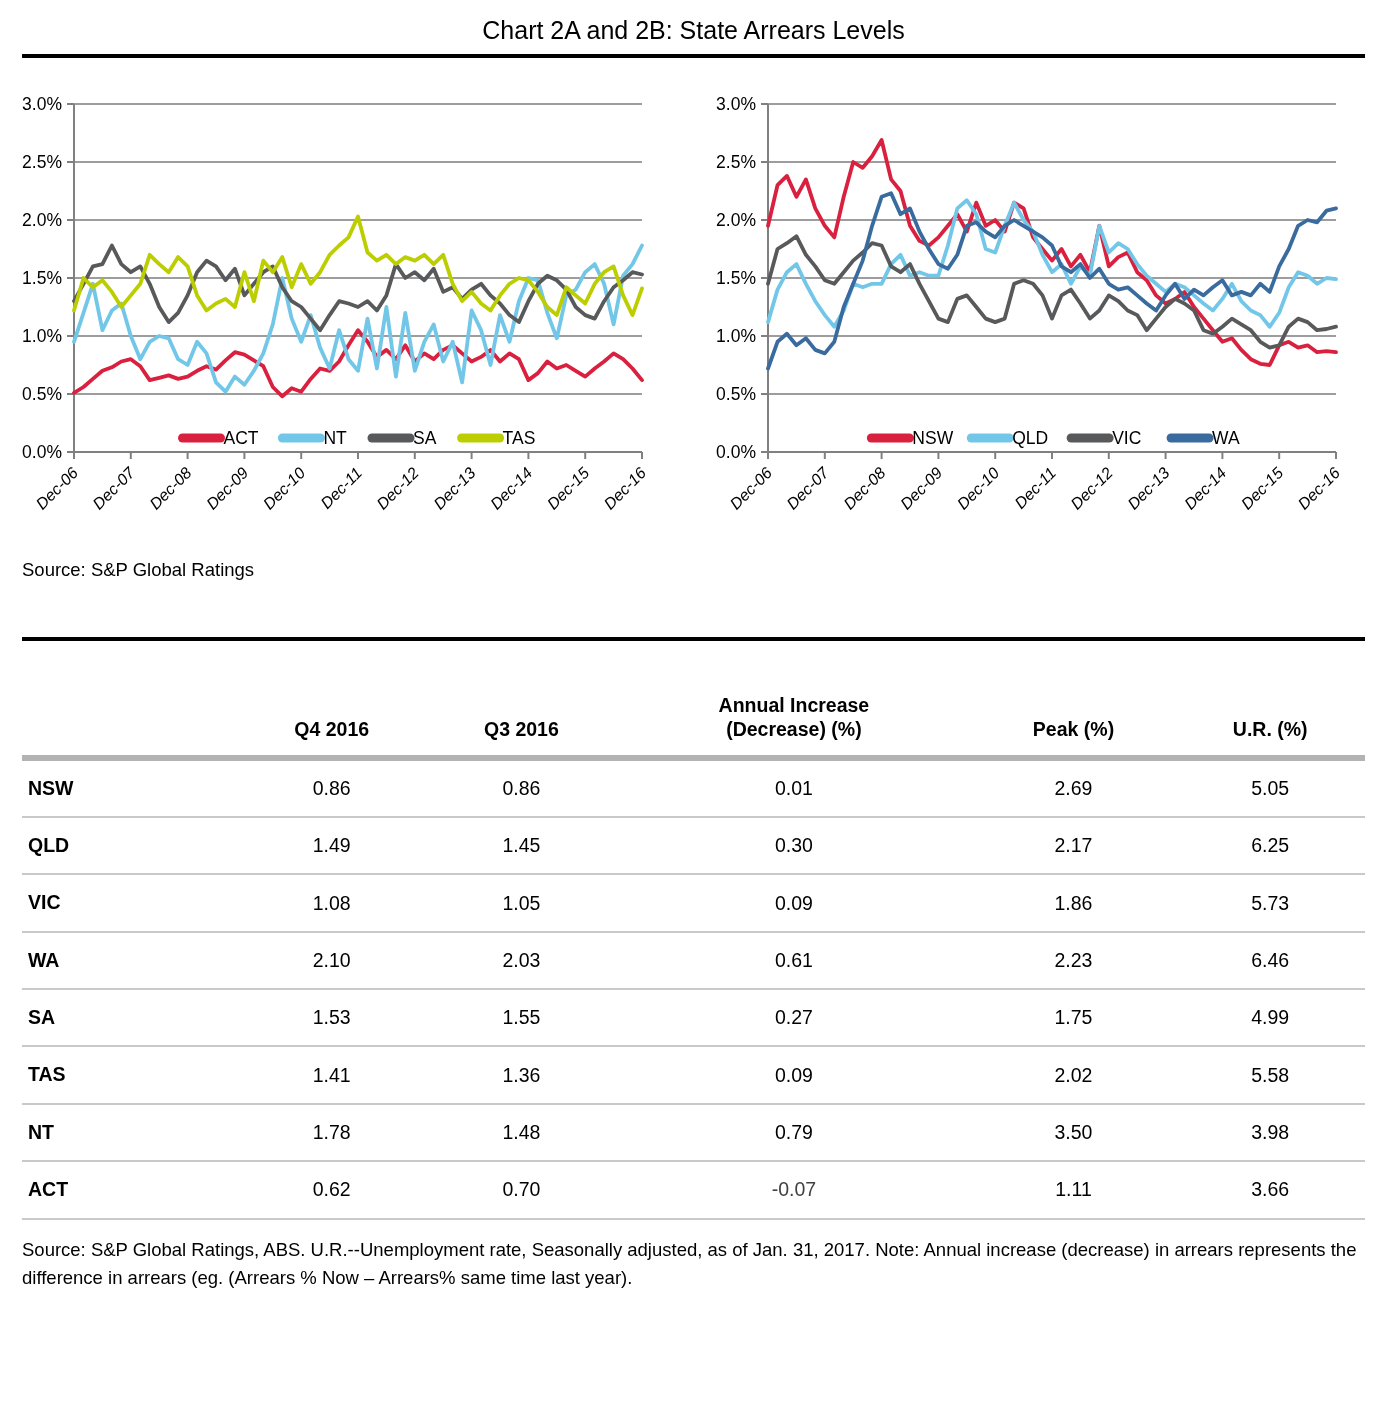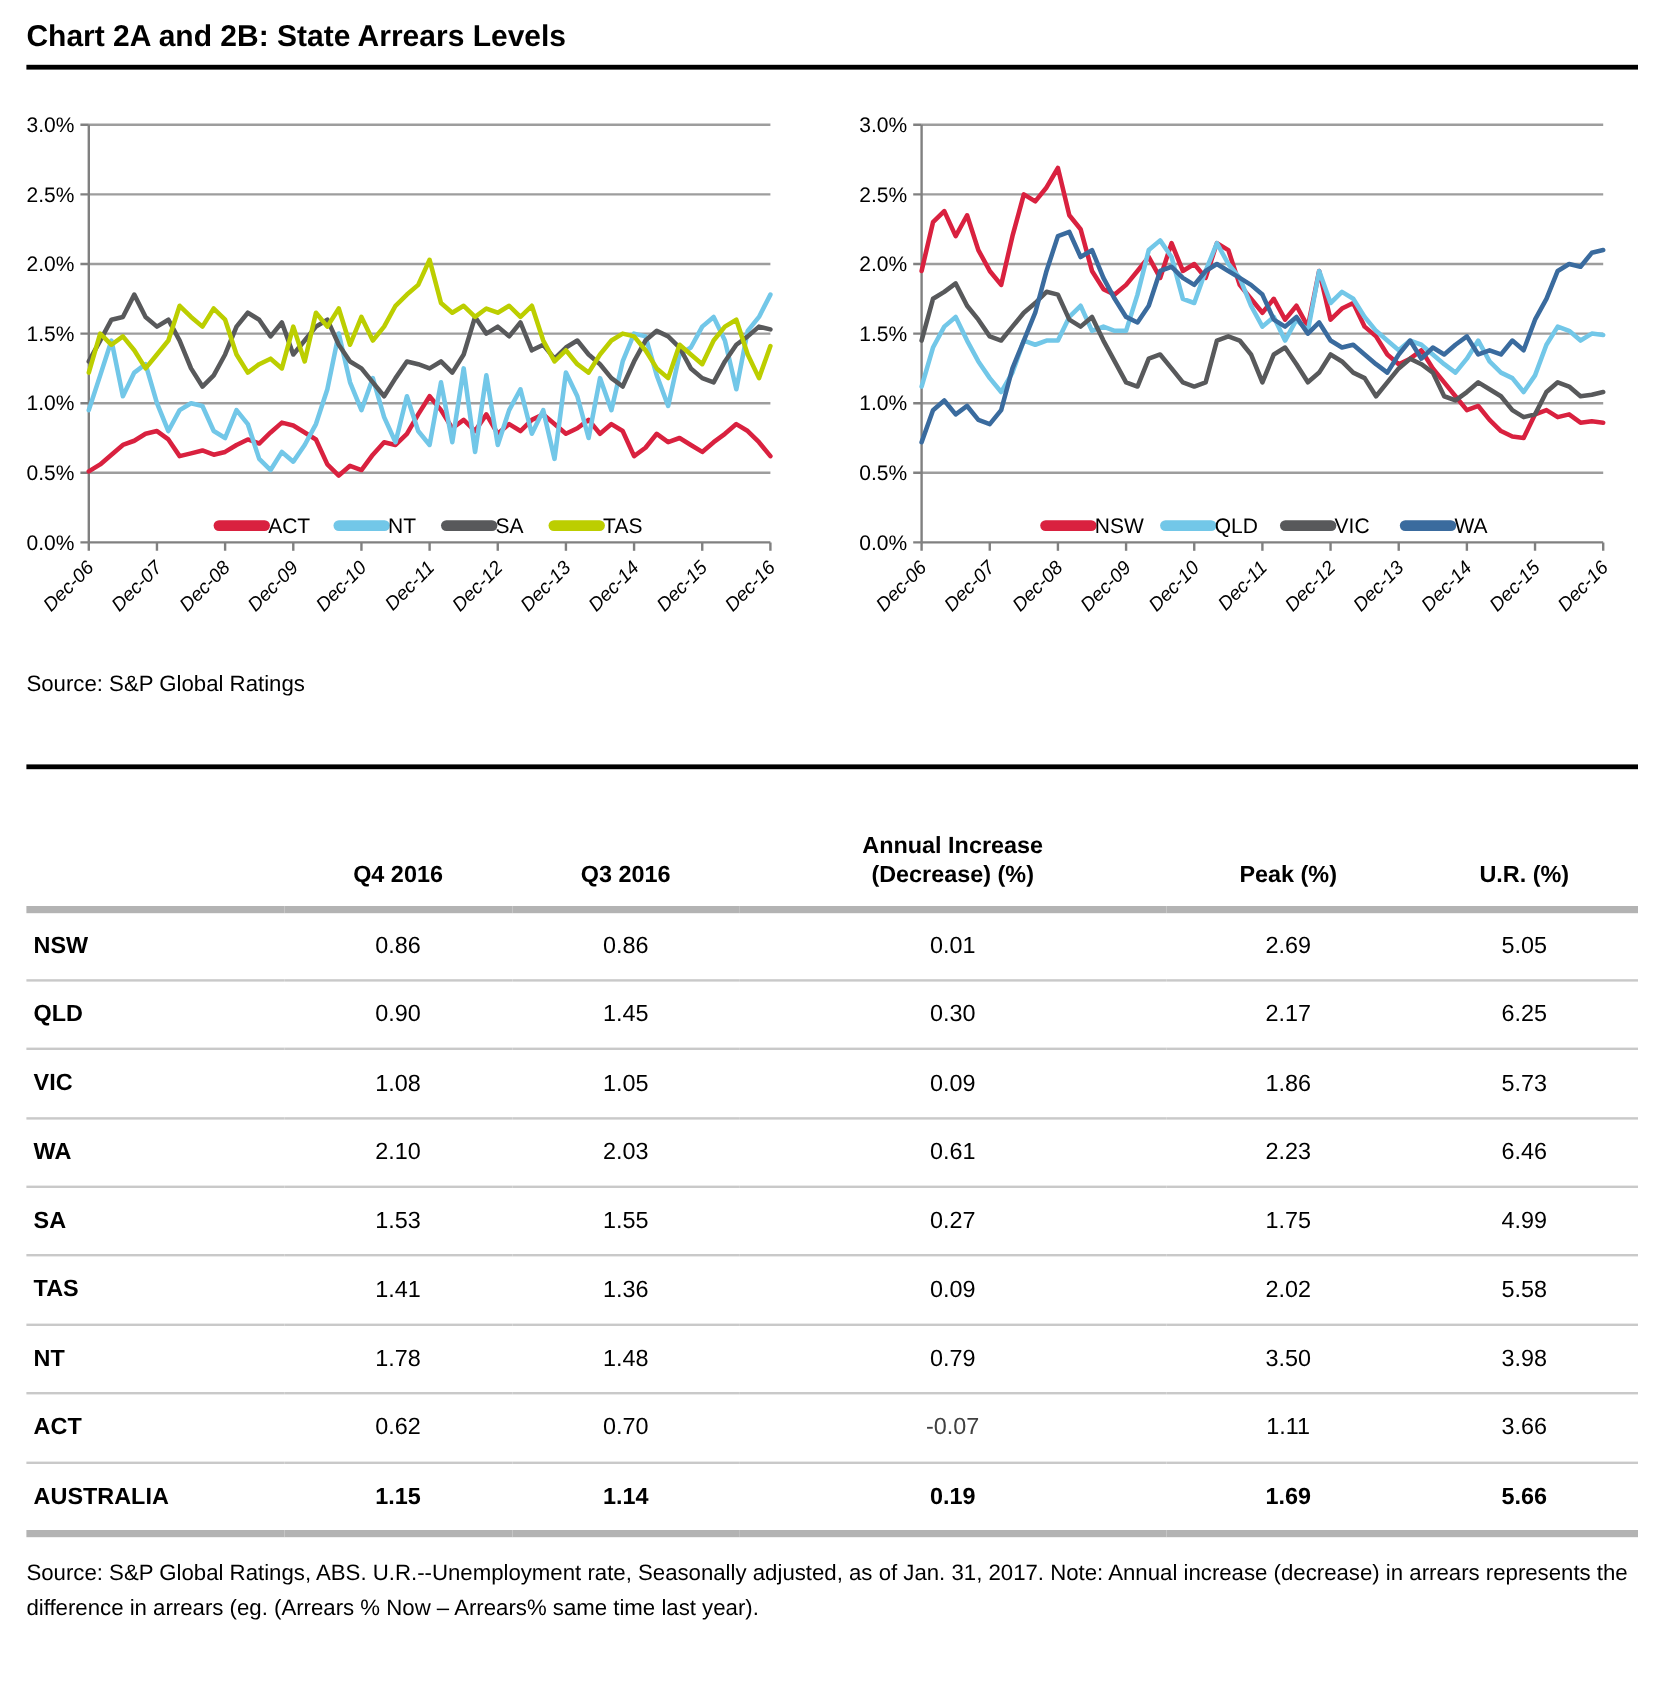--- a/index.html
+++ b/index.html
@@ -5,23 +5,24 @@
   html,body{margin:0;padding:0;background:#fff;}
   body{
     width:1387px;
     box-sizing:border-box;
     padding:10px 22px 20px 22px;
     font-family:"Liberation Sans", sans-serif;
     color:#000;
   }
   .section-title{
     font-size:25px;
-    font-weight:bold;
+    font-weight:normal;
     margin:6px 0 9px 0;
     letter-spacing:0;
+    text-align:center;
   }
   .title-rule{height:4px;background:#000;width:100%;}
   .charts-row{display:flex;gap:48px;margin-top:22px;}
   svg.chart{display:block;}
   .source-line{font-size:18.5px;margin-top:24px;}
   .table-title-wrap{margin-top:56px;}
   .arrears-table{
     width:100%;
     border-collapse:collapse;
     margin-top:34px;
@@ -219,21 +220,21 @@
       <tr>
         <td class="rowlabel">NSW</td>
         <td>0.86</td>
         <td>0.86</td>
         <td>0.01</td>
         <td>2.69</td>
         <td>5.05</td>
       </tr>
       <tr>
         <td class="rowlabel">QLD</td>
-        <td>0.90</td>
+        <td>1.49</td>
         <td>1.45</td>
         <td>0.30</td>
         <td>2.17</td>
         <td>6.25</td>
       </tr>
       <tr>
         <td class="rowlabel">VIC</td>
         <td>1.08</td>
         <td>1.05</td>
         <td>0.09</td>
@@ -273,24 +274,16 @@
         <td>3.98</td>
       </tr>
       <tr>
         <td class="rowlabel">ACT</td>
         <td>0.62</td>
         <td>0.70</td>
         <td class="neg">-0.07</td>
         <td>1.11</td>
         <td>3.66</td>
       </tr>
-      <tr class="total-row">
-        <td class="rowlabel">AUSTRALIA</td>
-        <td>1.15</td>
-        <td>1.14</td>
-        <td>0.19</td>
-        <td>1.69</td>
-        <td>5.66</td>
-      </tr>
     </tbody>
 </table>
 
 <div class="footnote">Source: S&amp;P Global Ratings, ABS. U.R.--Unemployment rate, Seasonally adjusted, as of Jan. 31, 2017. Note: Annual increase (decrease) in arrears represents the difference in arrears (eg. (Arrears % Now – Arrears% same time last year).</div>
 
 </body></html>

